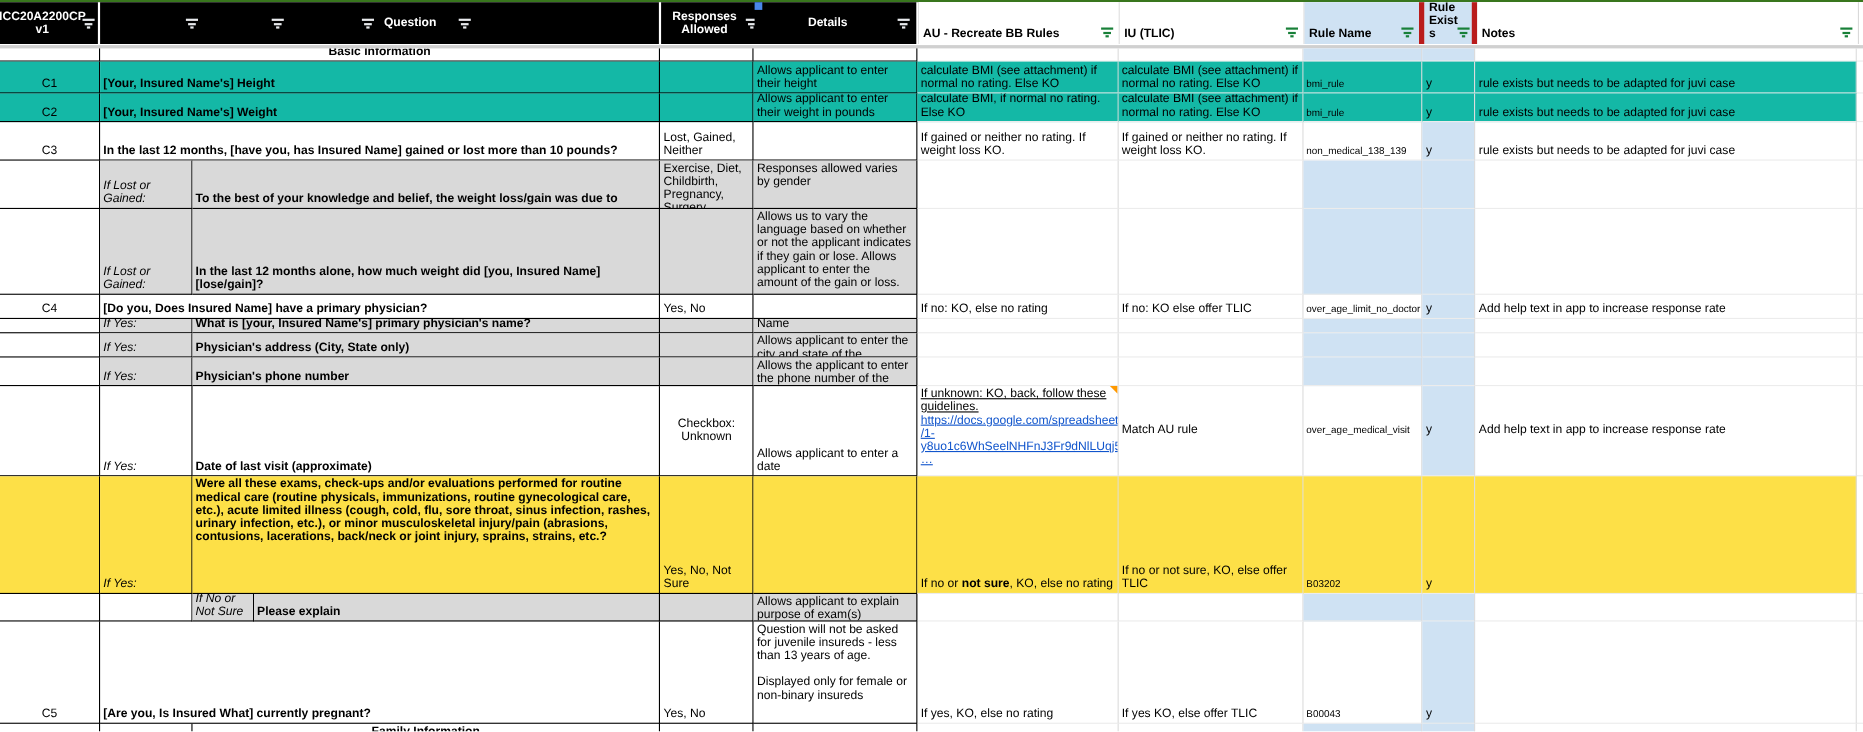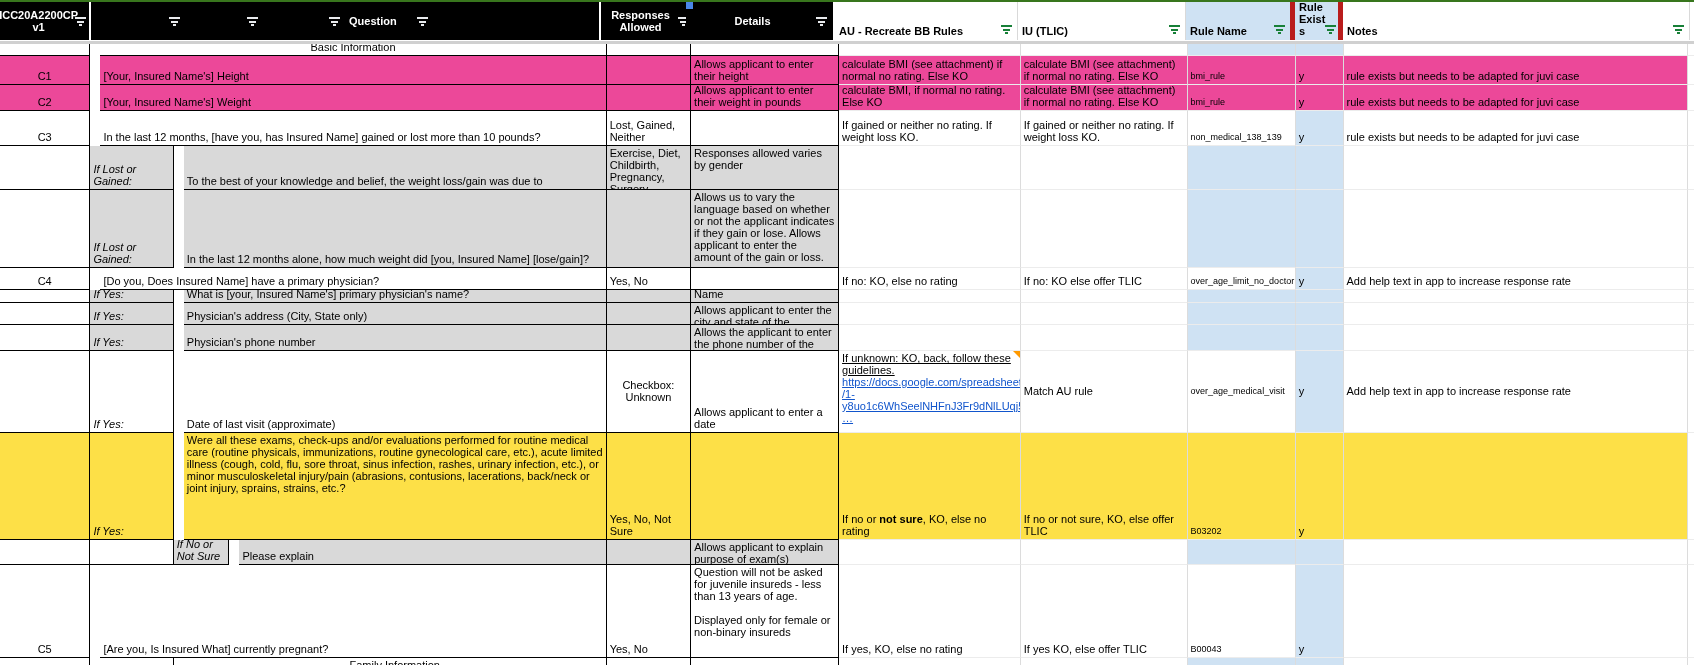--- a/index.html
+++ b/index.html
@@ -31,27 +31,27 @@
   
   .row { display:flex; width:1694px; }
   .cell { position:relative; border-right:1px solid #000; border-bottom:1px solid #000;
           padding:1px 3px 2px 3px; display:flex; align-items:flex-end; overflow:hidden; }
   .cell.lt { border-right-color:#dcdcdc; border-bottom-color:#ececec; }
   .c-id{width:91px} .c-c1{width:84px} .c-c2{width:56px} .c-q{width:370px}
   .c-qs2{width:426px} .c-qs3{width:510px}
   .c-resp{width:85px} .c-det{width:149px}
   .c-au{width:183px} .c-iu{width:168px} .c-rn{width:109px} .c-re{width:48px}
   .c-no{width:347px} .c-sl{width:4px; border-right:none;}
-  .q { font-weight:normal;margin-left:10px; }
+  .q { font-weight:bold; }
   .cond { font-style:italic; }
   .rn { font-size:9px; white-space:nowrap; }
   .ha-c { justify-content:center; text-align:center; }
   .va-top { align-items:flex-start; }
   .va-mid { align-items:center; }
-  .bg-y { background:#ec4899; }
+  .bg-y { background:#14b8a6; }
   .bg-o { background:#fde047; }
   .bg-g { background:#d9d9d9; }
   .bg-b { background:#cfe2f3; }
   .prewrap { white-space:pre-line; }
   .u { text-decoration:underline; }
   .lnk { display:block; color:#1155cc; text-decoration:underline; cursor:pointer; }
   .block { display:block; }
   .cmark { position:absolute; top:0; right:0; width:0; height:0;
            border-top:7px solid #f90; border-left:7px solid transparent; }
 </style>

